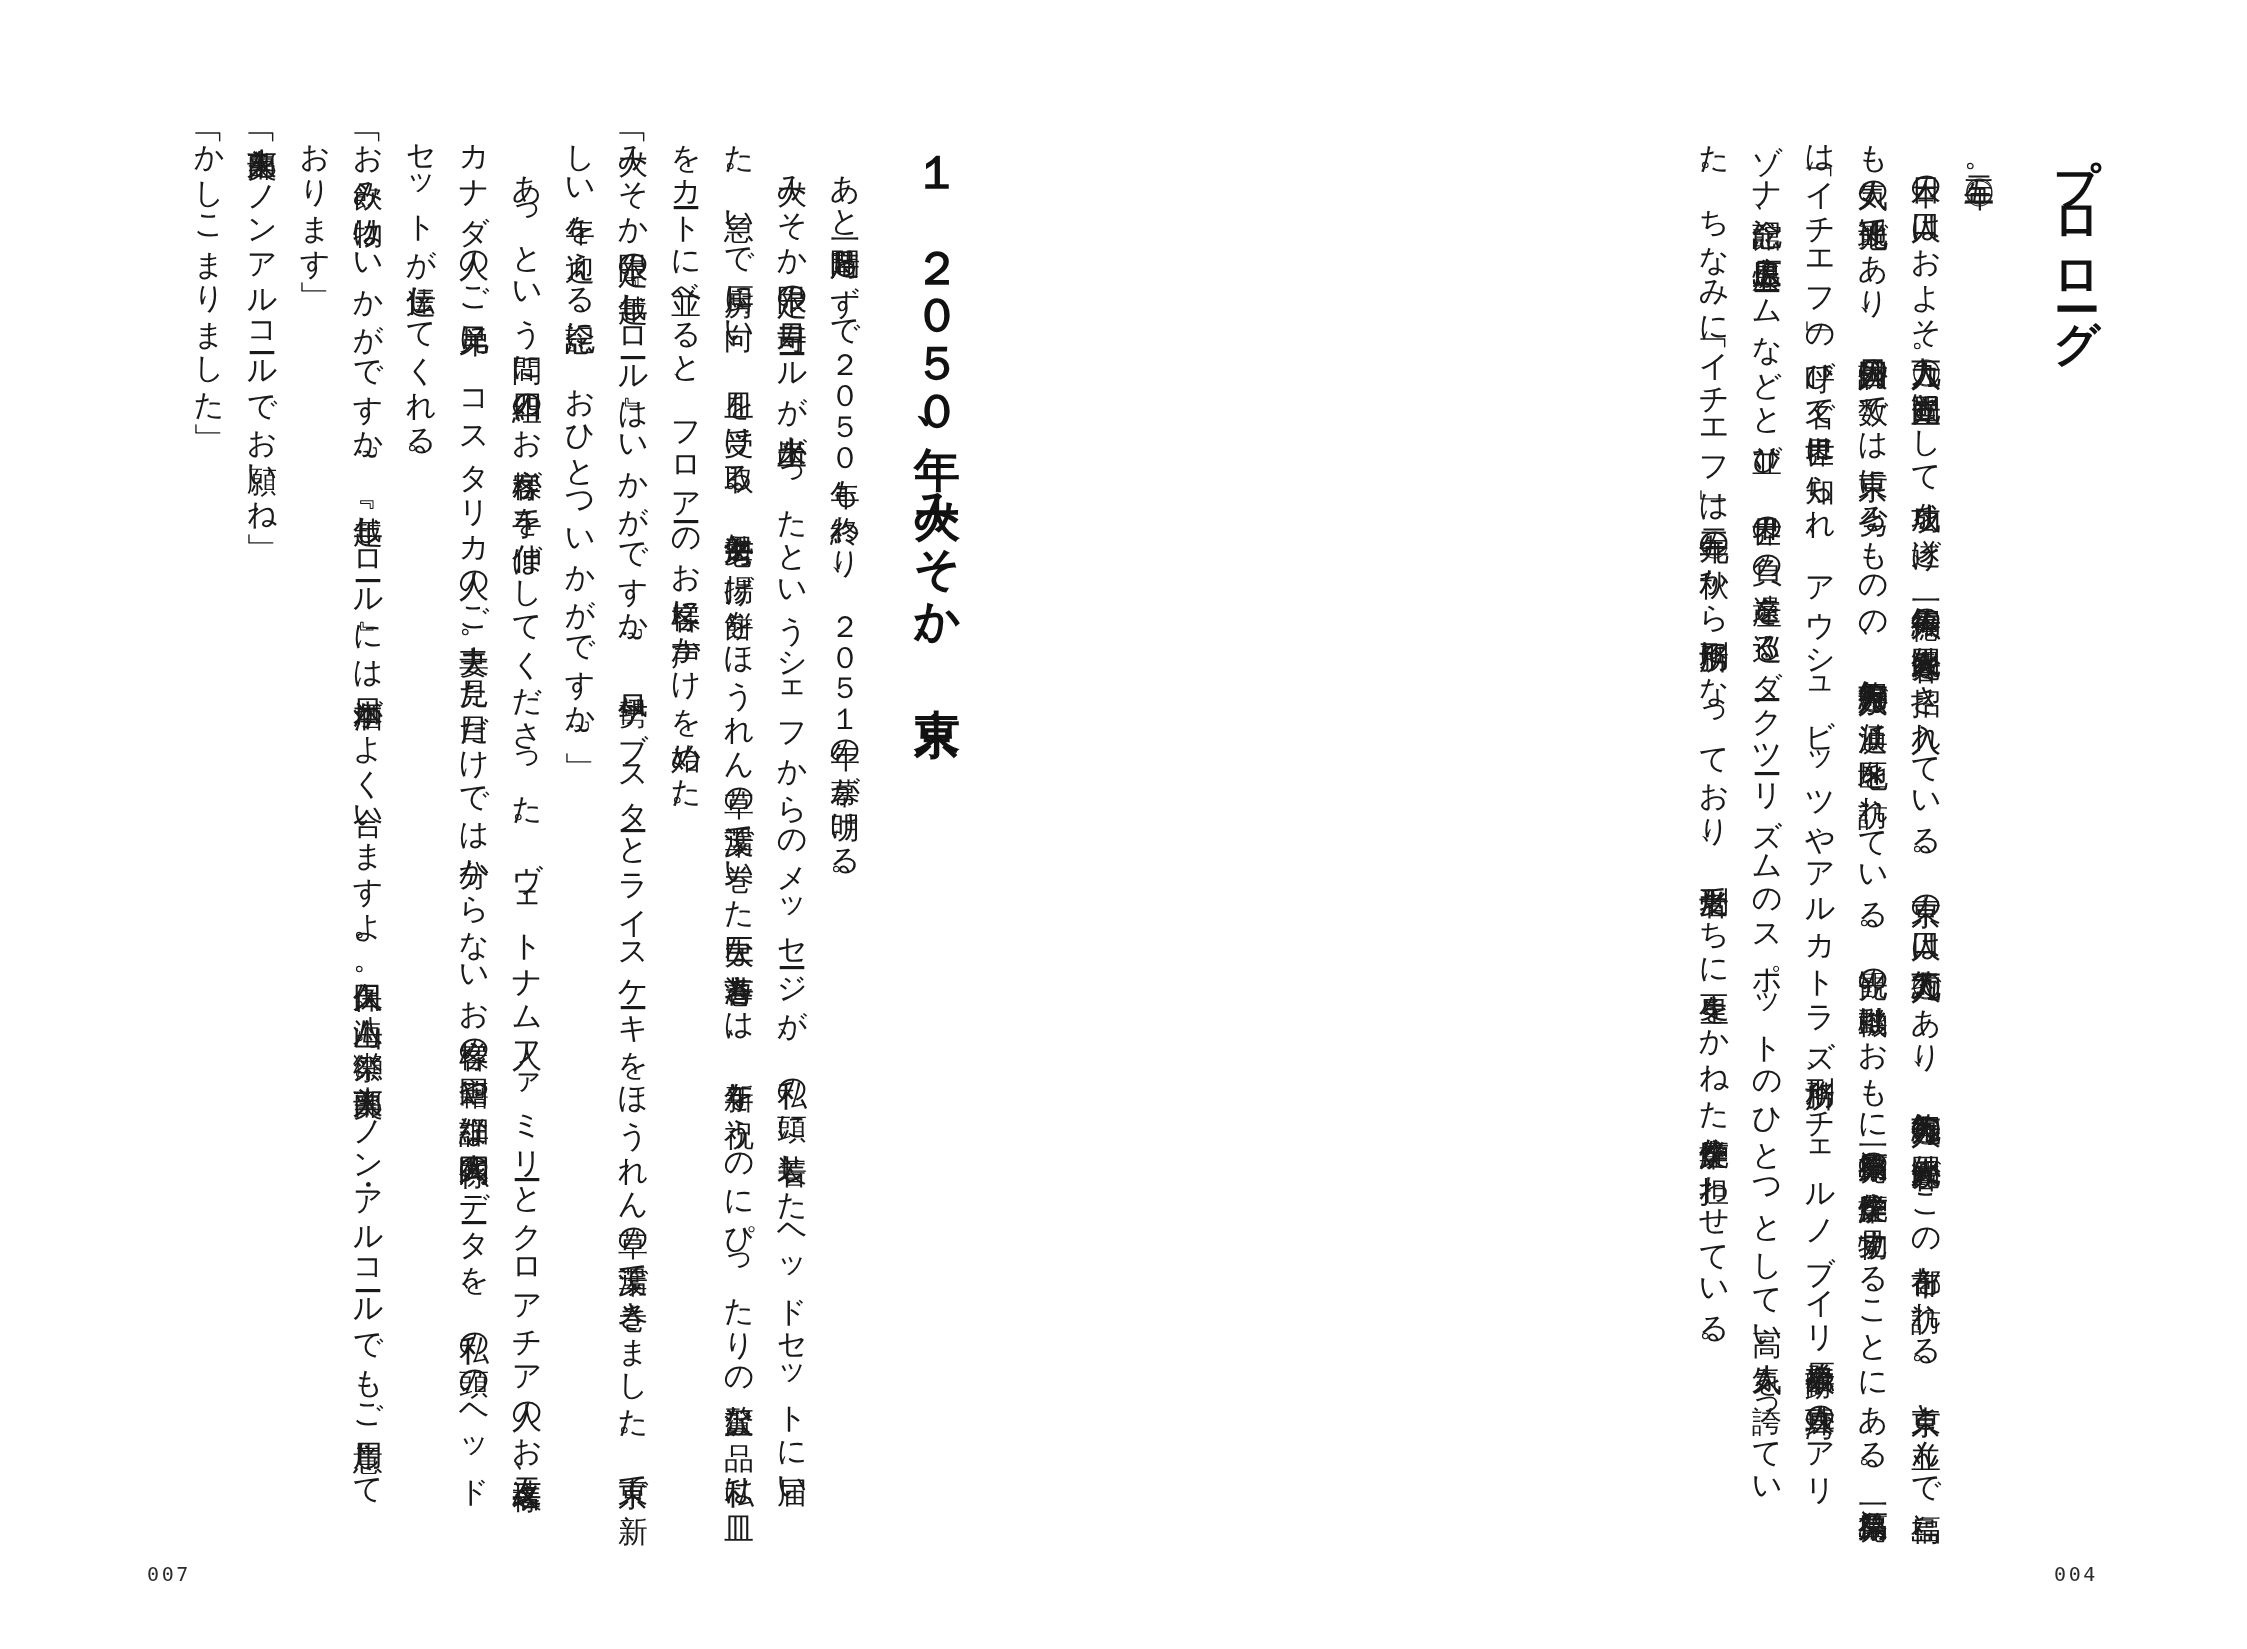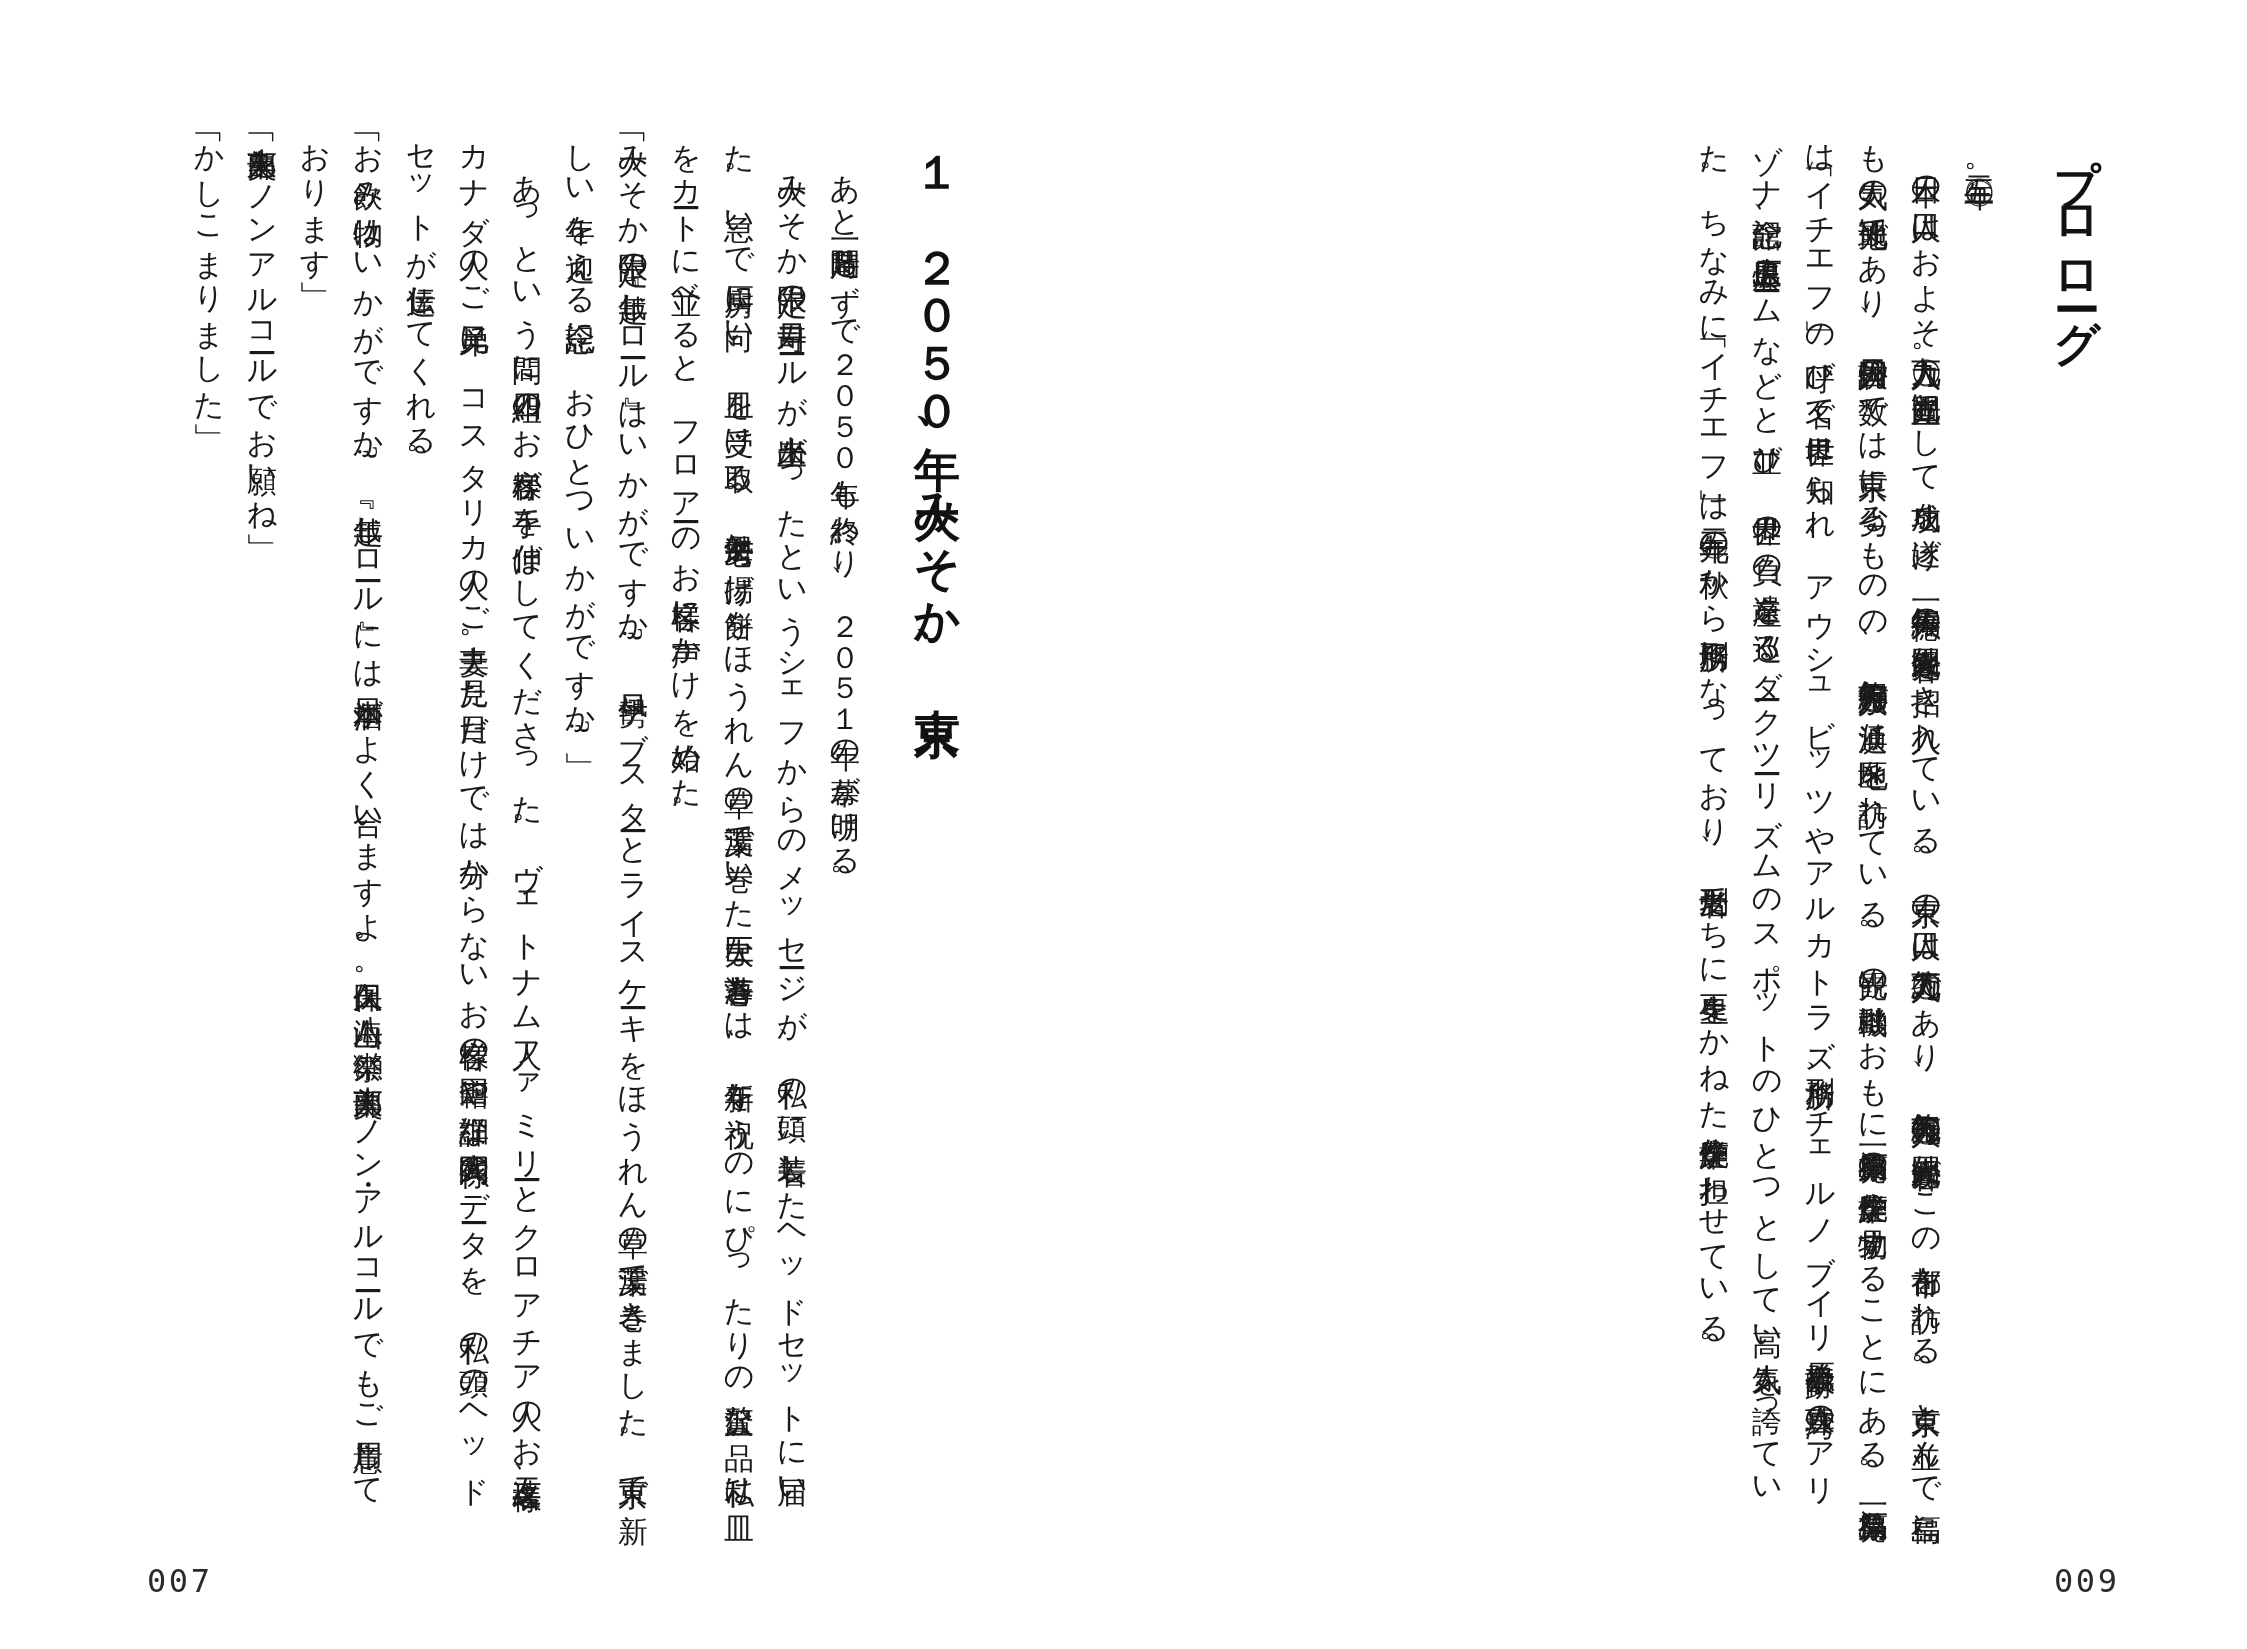--- a/index.html
+++ b/index.html
@@ -47,21 +47,21 @@
     line-height: 53px;
     letter-spacing: 0.9px;
     color: #1a1a1a;
   }
   .body-par.indent { text-indent: 31px; }
 
   .folio {
     position: absolute;
     top: 1562px;
     font-family: "DejaVu Sans Mono", "Liberation Mono", monospace;
-    font-size: 32px;
+    font-size: 20px;
     font-weight: 500;
     letter-spacing: 2.6px;
     color: #2b2b2b;
   }
   .folio.folio-left  { left: 147px; }
   .folio.folio-right { left: 2054px; }
 </style>
 </head>
 <body>
 
@@ -78,16 +78,16 @@
     <p class="body-par indent">あと一時間足らずで２０５０年も終わり、２０５１年の幕が明ける。</p>
     <p class="body-par indent">大みそか限定の寿司ロールが出来上がったというシェフからのメッセージが、私の頭に装着したヘッドセットに届いた。急いで厨房に向い、皿を受け取る。伊勢海老と揚げ餅をほうれん草の湯葉で巻いた巨大な海苔巻きは、新年を祝うのにぴったりの贅沢な一品。私は皿をカートに並べると、フロアーのお客様に声かけを始めた。</p>
     <p class="body-par">「大みそか限定の『年越しロール』はいかがですか?　伊勢ロブスターとライスケーキをほうれん草の湯葉で巻きました。東京で新しい年を迎える記念に、おひとついかがですか?」</p>
     <p class="body-par indent">あっという間に四組のお客様が手を伸ばしてくださった。ヴェトナム人ファミリーとクロアチア人のお友達二名様、カナダ人のご兄弟に、コスタリカ人のご夫妻。見た目だけでは分からないお客様の国籍や詳細な人間関係のデータを、私の頭のヘッドセットが伝達してくれる。</p>
     <p class="body-par">「お飲み物はいかがですか?　『年越しロール』には日本酒がよく合いますよ。久保田。八海山。獺祭。南部美人。ノン・アルコールでもご用意しております」</p>
     <p class="body-par">「南部美人をノンアルコールでお願いね」</p>
     <p class="body-par">「かしこまりました」</p>
   </div>
 
   <div class="folio folio-left">007</div>
-  <div class="folio folio-right">009</div>
+  <div class="folio folio-right">004</div>
 
 </div>
 
 
 </body></html>

